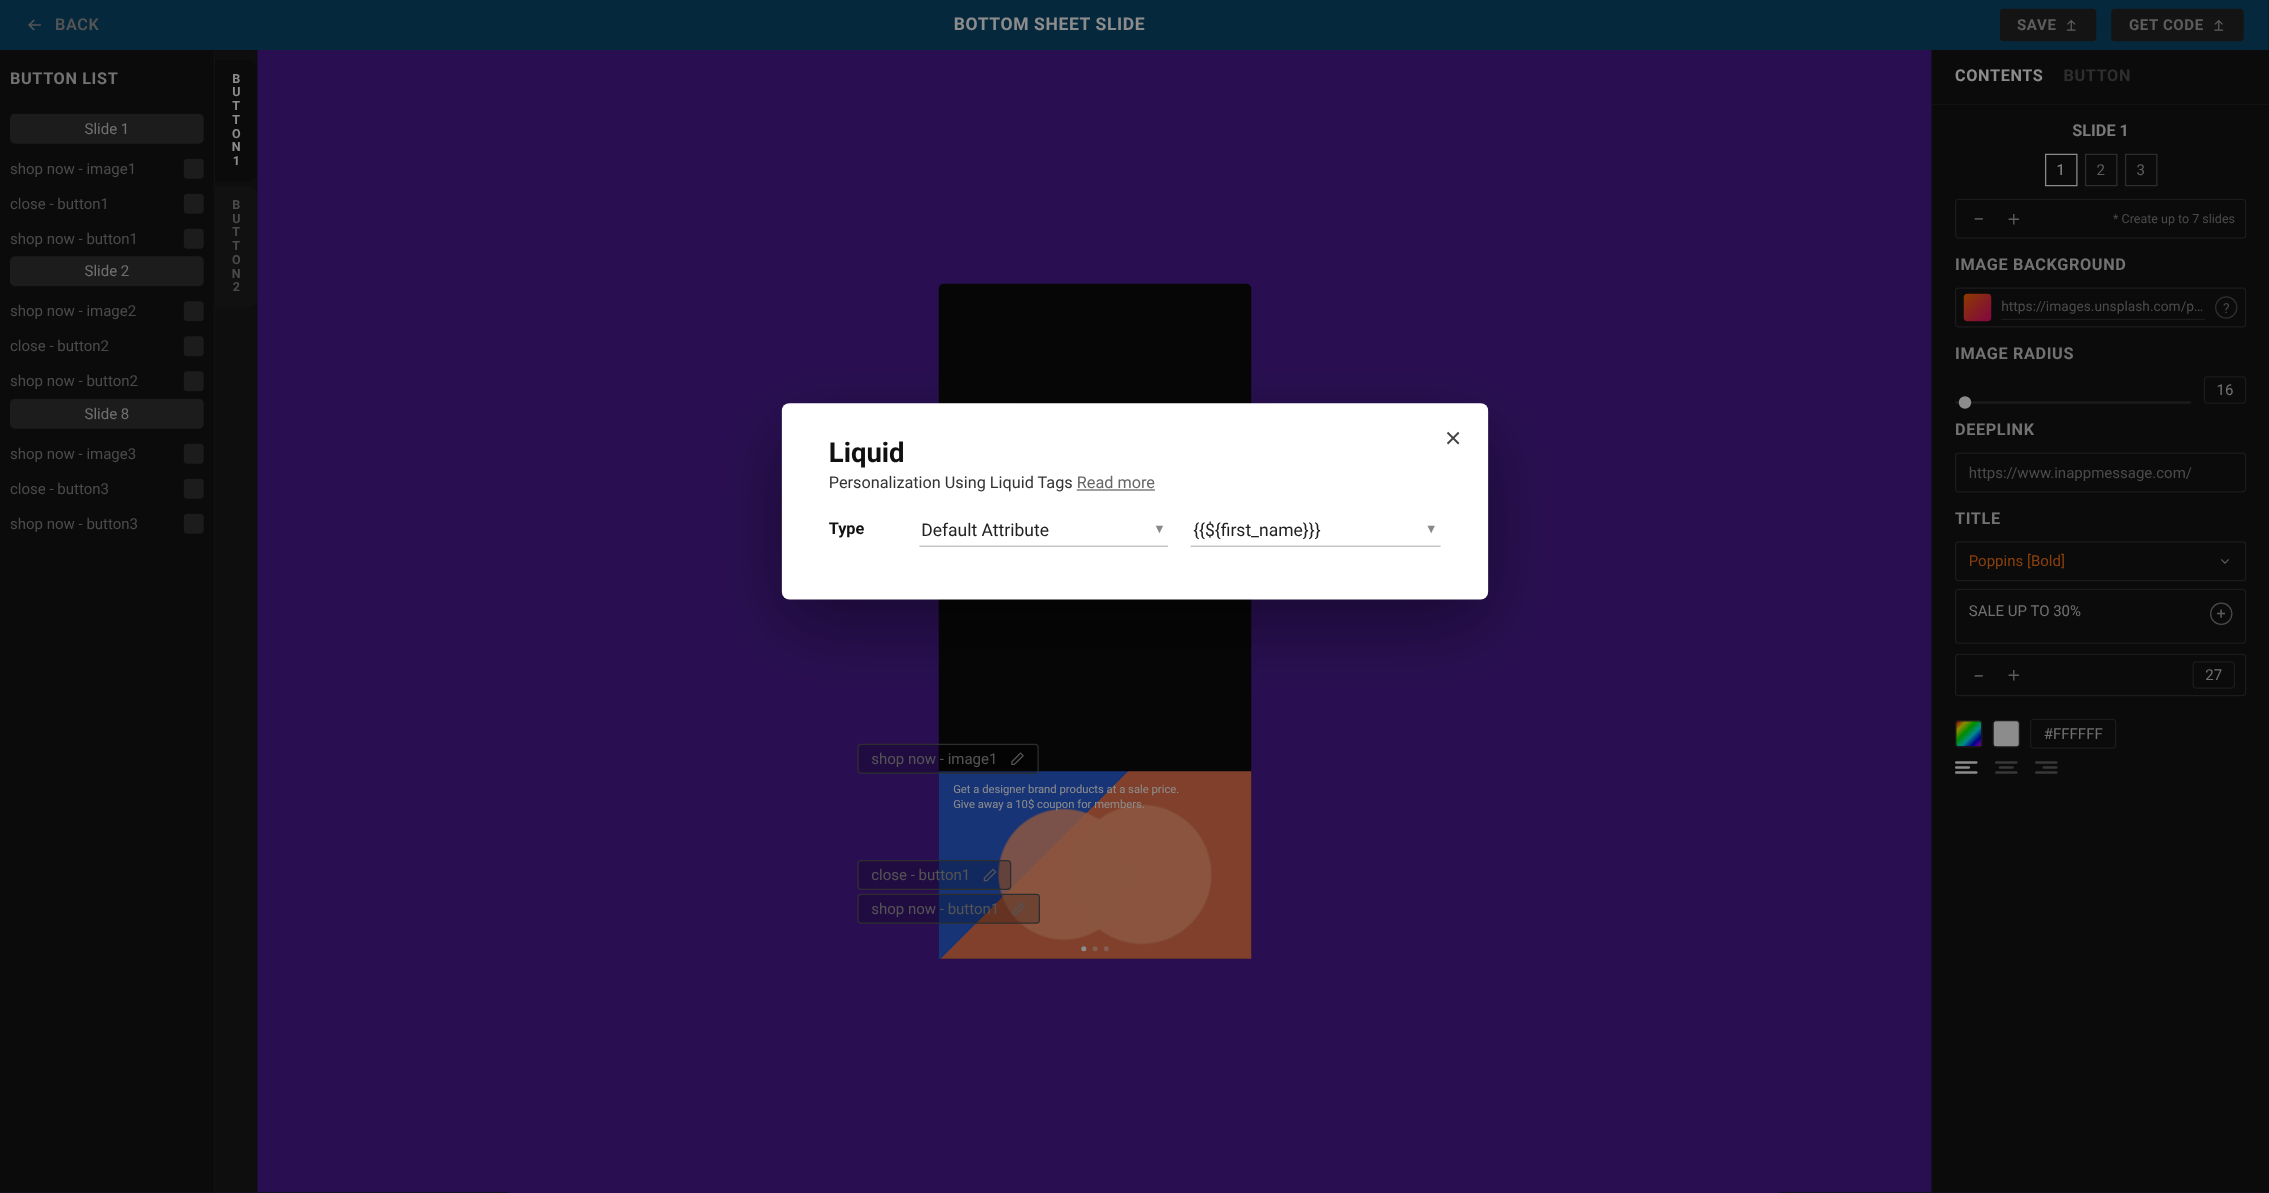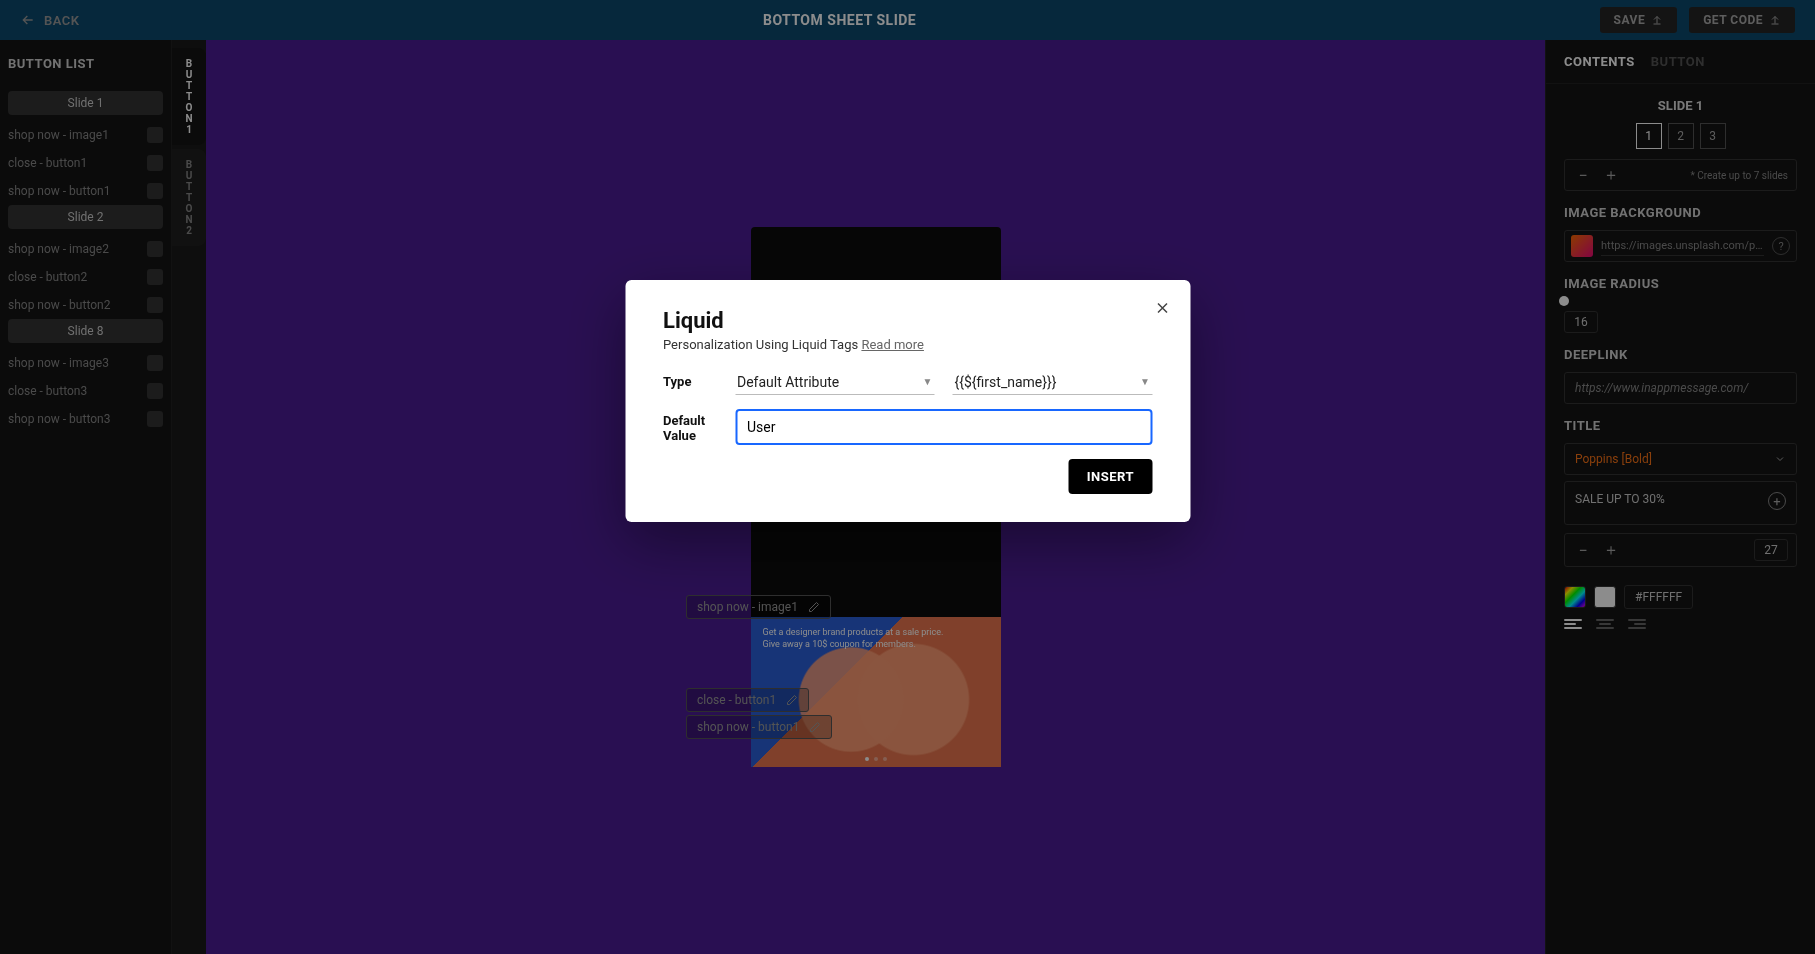--- a/index.html
+++ b/index.html
@@ -243,27 +243,27 @@
 .pm-btn { width: 20px; height: 20px; display:flex;align-items:center;justify-content:center; cursor:pointer; color:#aaa; }
 
 .img-input {
   display:flex; align-items:center; gap:8px;
   border:1px solid #333; border-radius:3px; padding:4px 6px;
 }
 .img-thumb { width:22px; height:22px; border-radius:3px; background: linear-gradient(135deg,#ff6a00,#ee0979); }
 .img-url { flex:1; font-size:11px; color:#888; border-bottom:1px solid #333; padding:3px 0; white-space:nowrap; overflow:hidden; text-overflow:ellipsis; }
 .help-circle { width:18px; height:18px; border:1px solid #555; border-radius:50%; display:flex;align-items:center;justify-content:center;font-size:11px;color:#888;cursor:pointer; }
 
-.slider-row { display:flex; align-items:flex-start; gap:10px;flex-direction:column; }
+.slider-row { display:flex; align-items:flex-end; gap:10px; }
 .slider-track { flex:1; height:2px; background:#333; border-radius:2px; position:relative; }
 .slider-thumb { position:absolute; left:4%; top:50%; transform:translate(-50%,-50%); width:10px; height:10px; background:#fff; border-radius:50%; }
 .num-box { border:1px solid #333; padding:3px 8px; font-size:12px; color:#ccc; border-radius:3px; min-width: 34px; text-align:center; }
 
 .field-box {
-  border:1px solid #333; border-radius:3px; padding:8px 10px; font-size:12px; color:#888;font-style:italic;
+  border:1px solid #333; border-radius:3px; padding:8px 10px; font-size:12px; color:#888;
 }
 .font-select {
   border:1px solid #333; border-radius:3px; padding:8px 10px;
   font-size:12px; color:#f97316; display:flex;justify-content:space-between;align-items:center;
 }
 .title-input {
   border:1px solid #333; border-radius:3px; padding:10px; min-height:44px;
   font-size:12px; color:#ccc; display:flex; align-items:flex-start; justify-content:space-between;
 }
 .plus-circle { width:18px; height:18px; border:1px solid #888; border-radius:50%; display:flex;align-items:center;justify-content:center;font-size:13px;color:#aaa;cursor:pointer; }
@@ -556,23 +556,14 @@
         <span>Default Attribute</span>
         <span class="caret">▼</span>
       </div>
       <div class="dropdown">
         <span>{{${first_name}}}</span>
         <span class="caret">▼</span>
       </div>
     </div>
   </div>
 
-  <div class="form-row">
-    <label>Default Value</label>
-    <div class="text-input">
-      <input type="text" value="User" style="">
-    </div>
-  </div>
-
-  <div class="modal-actions">
-    <button class="insert-btn">INSERT</button>
-  </div>
+
 </div>
 
 </body></html>

